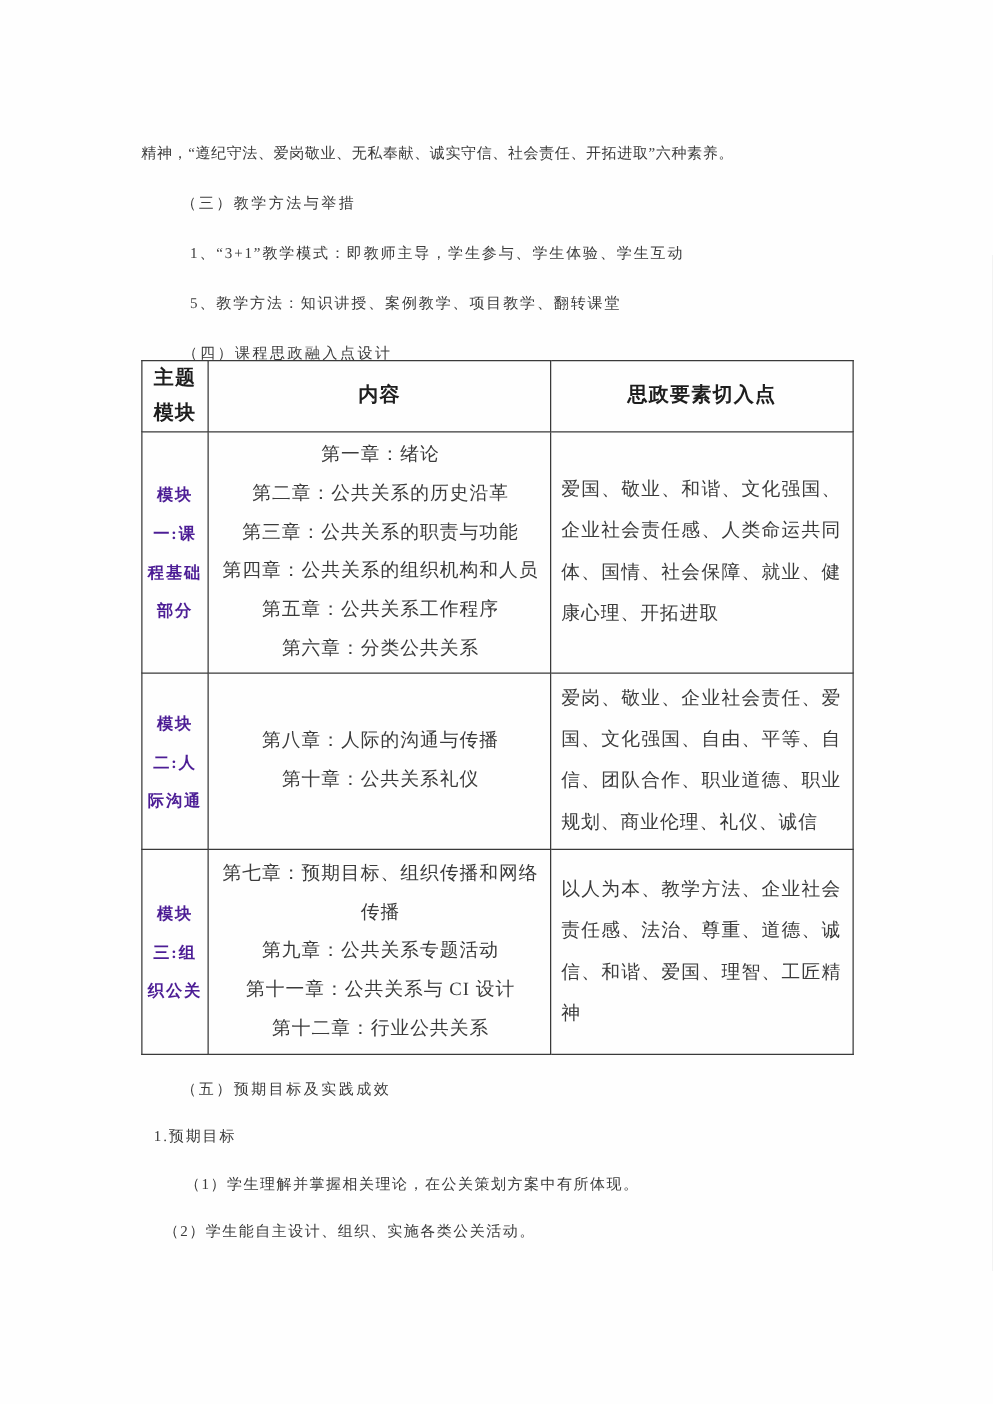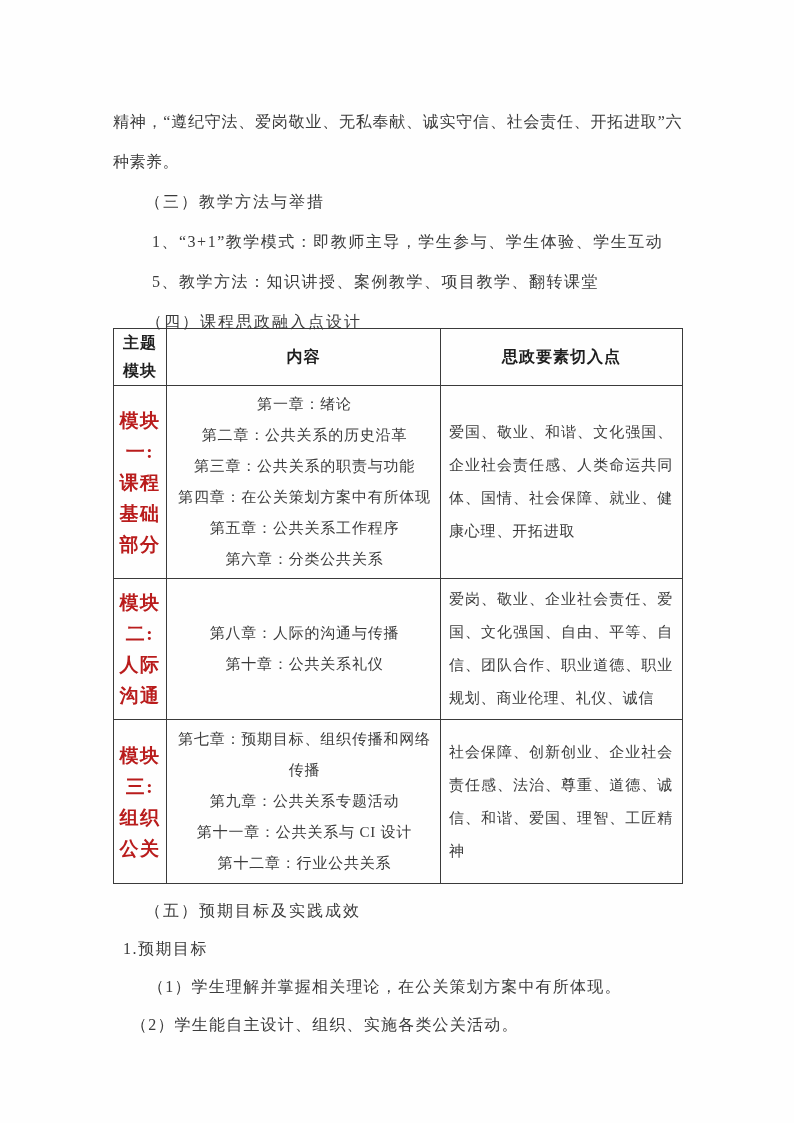--- a/index.html
+++ b/index.html
@@ -11,21 +11,21 @@
     margin: 0 auto;
     background: #fefefe;
     font-family: "Liberation Serif", "DejaVu Serif", serif;
     color: #3b3b3b;
     overflow: hidden;
   }
   .content {
     padding: 102px 112px 0 113px; 
   }
   .para {
-    font-size: 16px;
+    font-size: 12px;
     line-height: 40px;
     letter-spacing: 0.5px;
     color: #3b3b3b;
   }
   .para.justify { text-align: justify; }
   .ind-sec  { padding-left: 32px; letter-spacing: 2px; }
   .ind-item { padding-left: 39px; letter-spacing: 1.5px; }
   .ind-sec4 { padding-left: 33px; letter-spacing: 2px; }
 
   table.ideology {
@@ -47,23 +47,23 @@
     font-size: 16px;
     line-height: 28px;
     font-weight: bold;
     color: #1e1e1e;
     text-align: center;
     letter-spacing: 1px;
     word-break: break-all;
     padding: 0 2px;
   }
   td.module {
-    font-size: 19px;
+    font-size: 13px;
     font-weight: bold;
-    color: #b91c1c;
+    color: #4c1d95;
     text-align: center;
     line-height: 31px;
     letter-spacing: 1.5px;
     word-break: break-all;
     padding: 0 3px;
   }
   td.chapters { padding: 3px 4px 3px 6px; }
   td.chapters .ch-line {
     font-size: 15px;
     line-height: 31px;
@@ -117,21 +117,21 @@
           <th class="hdr">思政要素切入点</th>
         </tr>
       </thead>
       <tbody>
         <tr class="row-basics">
           <td class="module">模块一:课程基础部分</td>
           <td class="chapters">
             <div class="ch-line">第一章：绪论</div>
             <div class="ch-line">第二章：公共关系的历史沿革</div>
             <div class="ch-line">第三章：公共关系的职责与功能</div>
-            <div class="ch-line">第四章：在公关策划方案中有所体现</div>
+            <div class="ch-line">第四章：公共关系的组织机构和人员</div>
             <div class="ch-line">第五章：公共关系工作程序</div>
             <div class="ch-line">第六章：分类公共关系</div>
           </td>
           <td class="elements">爱国、敬业、和谐、文化强国、企业社会责任感、人类命运共同体、国情、社会保障、就业、健康心理、开拓进取</td>
         </tr>
         <tr class="row-interper">
           <td class="module">模块二:人际沟通</td>
           <td class="chapters">
             <div class="ch-line">第八章：人际的沟通与传播</div>
             <div class="ch-line">第十章：公共关系礼仪</div>
@@ -139,21 +139,21 @@
           <td class="elements">爱岗、敬业、企业社会责任、爱国、文化强国、自由、平等、自信、团队合作、职业道德、职业规划、商业伦理、礼仪、诚信</td>
         </tr>
         <tr class="row-organiz">
           <td class="module">模块三:组织公关</td>
           <td class="chapters">
             <div class="ch-line">第七章：预期目标、组织传播和网络传播</div>
             <div class="ch-line">第九章：公共关系专题活动</div>
             <div class="ch-line">第十一章：公共关系与 CI 设计</div>
             <div class="ch-line">第十二章：行业公共关系</div>
           </td>
-          <td class="elements">社会保障、创新创业、企业社会责任感、法治、尊重、道德、诚信、和谐、爱国、理智、工匠精神</td>
+          <td class="elements">以人为本、教学方法、企业社会责任感、法治、尊重、道德、诚信、和谐、爱国、理智、工匠精神</td>
         </tr>
       </tbody>
     </table>
 
     <div class="bottom">
       <p class="para ind-sec">（五）预期目标及实践成效</p>
       <p class="para ind-goalhead">1.预期目标</p>
       <p class="para ind-goal1">（1）学生理解并掌握相关理论，在公关策划方案中有所体现。</p>
       <p class="para ind-goal2">（2）学生能自主设计、组织、实施各类公关活动。</p>
     </div>

